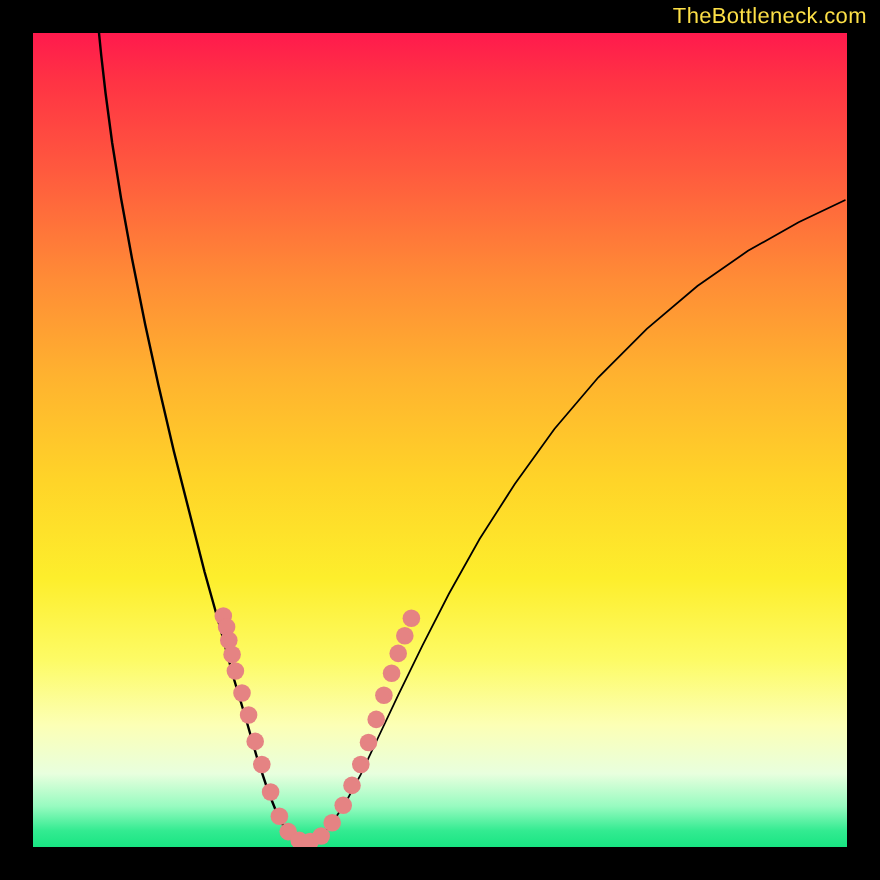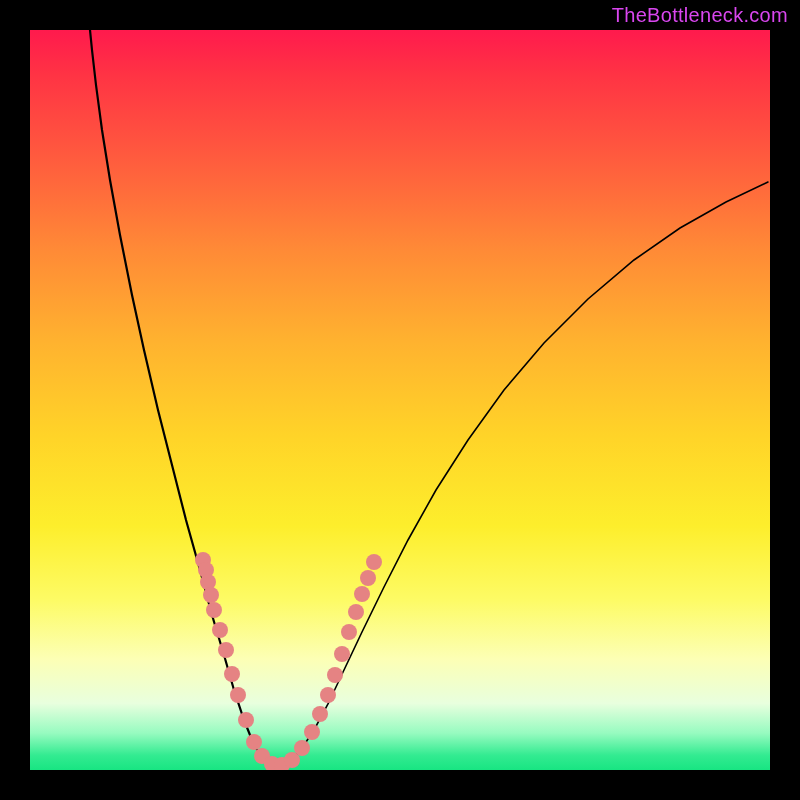--- a/index.html
+++ b/index.html
@@ -44,21 +44,21 @@
       #33eb91 98%,
       #18e582 100%
     );
   }
   .watermark {
     position: absolute;
     top: 4px;
     right: 12px;
     font-family: Arial, Helvetica, sans-serif;
     font-size: 20px;
-    color: #d946ef;
+    color: #fde047;
     font-weight: 500;
     letter-spacing: 0.3px;
   }
   svg.curve-layer {
     position: absolute;
     left: 0;
     top: 0;
     width: 740px;
     height: 740px;
   }

